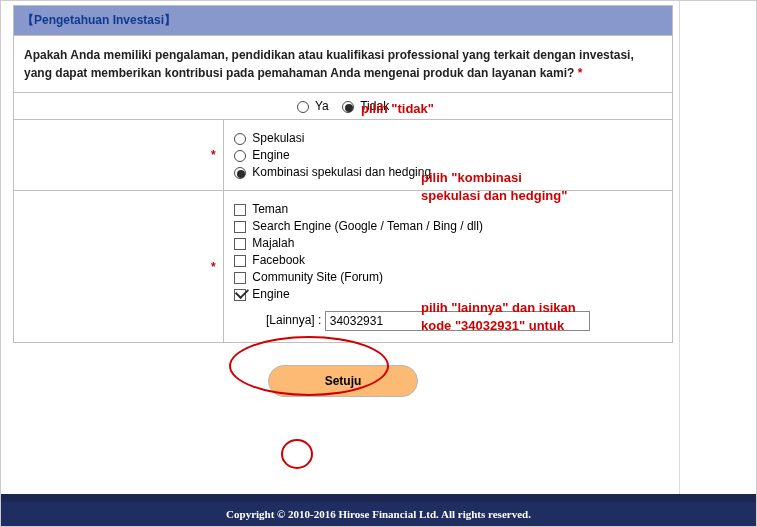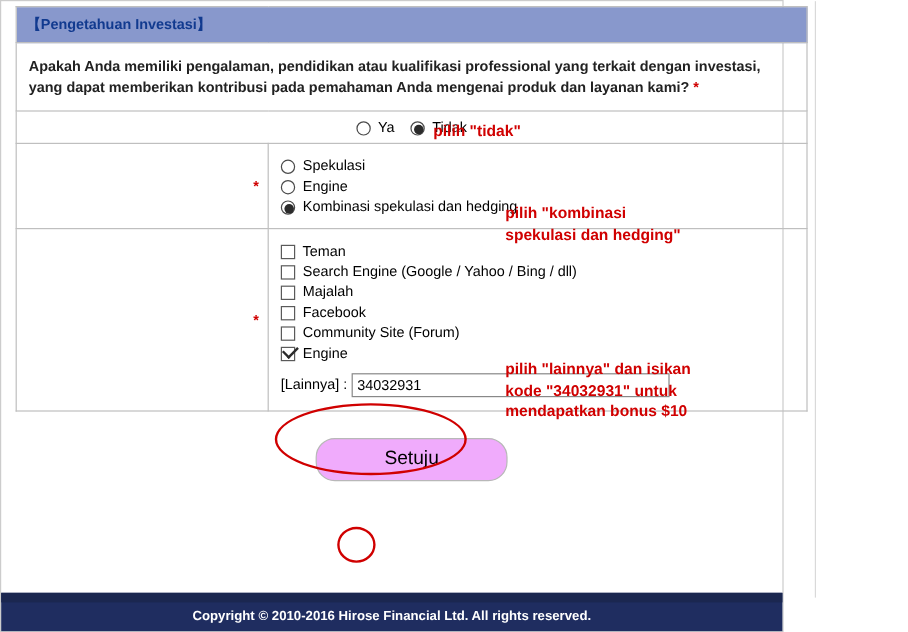--- a/index.html
+++ b/index.html
@@ -4,21 +4,21 @@
 <style>
   * { box-sizing: border-box; }
   body {
     margin: 0;
     font-family: Arial, sans-serif;
     font-size: 12px;
     background: #fff;
     color: #000;
   }
   .page {
-    width: 653px;
+    width: 757px;
     height: 527px;
     position: relative;
     border: 1px solid #ccc;
   }
   .content-wrap {
     width: 660px;
     margin-left: 12px;
     padding-top: 4px;
   }
   .form-table {
@@ -123,37 +123,38 @@
     border-radius: 50%;
     pointer-events: none;
   }
   .submit-wrap {
     text-align: center;
     padding: 22px 0 30px 0;
   }
   .submit-btn {
     display: inline-block;
     border: 1px solid #b8b8b8;
-    background: #f0abfc;
+    background: #fdba74;
     border-radius: 16px;
     padding: 8px 56px;
-    font-size: 16px;
-    font-weight: normal;
+    font-size: 12px;
+    font-weight: bold;
     cursor: pointer;
   }
   .footer {
     position: absolute;
     left: 0; right: 0; bottom: 0;
     background: #1f2d60;
     color: #fff;
     text-align: center;
     font-size: 11px;
     padding: 6px 0;
     border-top: 8px solid #1b2750;
     font-weight: bold;
+    font-family: Liberation Serif, serif;
   }
   .right-sep {
     position: absolute;
     top: 0; bottom: 28px;
     left: 678px;
     width: 1px;
     background: #d9d9d9;
   }
 </style>
 </head>
@@ -213,39 +214,39 @@
         <td class="label-cell" style="text-align:right; vertical-align:middle;">
           <span class="req-center">*</span>&nbsp;
         </td>
         <td class="options-cell">
           <div class="opt-row">
             <span class="cbx"></span>
             <span>Teman</span>
           </div>
           <div class="opt-row">
             <span class="cbx"></span>
-            <span>Search Engine (Google / Yahoo / Bing / dll)</span>
+            <span>Search Engine (Google / Teman / Bing / dll)</span>
           </div>
           <div class="opt-row">
             <span class="cbx"></span>
             <span>Majalah</span>
           </div>
           <div class="opt-row">
             <span class="cbx"></span>
             <span>Facebook</span>
           </div>
           <div class="opt-row">
             <span class="cbx"></span>
             <span>Community Site (Forum)</span>
           </div>
           <div class="opt-row">
             <span class="cbx checked"></span>
             <span>Engine</span>
           </div>
-          <div class="opt-row" style="margin-top:10px;">
+          <div class="opt-row" style="margin-top:10px;margin-left:32px;">
             <span>[Lainnya] :</span>
             <input class="inline-input" type="text" value="34032931" style="">
           </div>
         </td>
       </tr>
     </tbody>
       </table>
 
     <div class="submit-wrap">
       <button class="submit-btn">Setuju</button>
@@ -256,20 +257,19 @@
   <div class="anno" style="left:360px; top:99px;">pilih "tidak"</div>
 
   <div class="anno" style="left:420px; top:168px;">
     <div>pilih "kombinasi</div>
     <div>spekulasi dan hedging"</div>
   </div>
 
   <div class="anno" style="left:420px; top:298px;">
     <div>pilih "lainnya" dan isikan</div>
     <div>kode "34032931" untuk</div>
-    <div>mendapatkan bonus $10</div>
   </div>
 
   <div class="circle-anno" style="left:228px; top:335px; width:160px; height:60px;"></div>
   <div class="circle-anno" style="left:280px; top:438px; width:32px; height:30px;"></div>
 
   <div class="footer">Copyright © 2010-2016 Hirose Financial Ltd. All rights reserved.</div>
 </div>
 
 </body></html>

